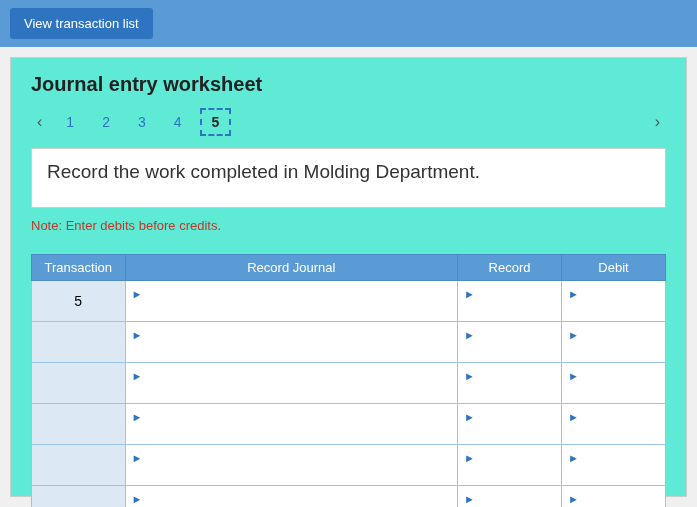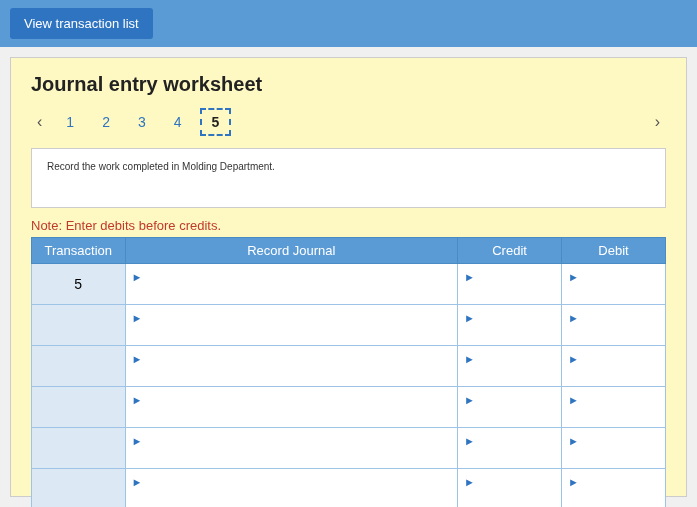--- a/index.html
+++ b/index.html
@@ -25,21 +25,21 @@
       background: #2e74c0;
       color: white;
       border: none;
       padding: 8px 14px;
       font-size: 13px;
       cursor: pointer;
       border-radius: 3px;
     }
 
     .main-container {
-      background: #fef9c3;
+      background: #5eead4;
       margin: 10px;
       padding: 15px 20px;
       border: 1px solid #ccc;
       height: calc(507px - 47px - 20px);
     }
 
     .worksheet-title {
       font-size: 20px;
       font-weight: bold;
       margin-bottom: 12px;
@@ -75,27 +75,27 @@
       font-weight: bold;
     }
 
     .instruction-box {
       border: 1px solid #ccc;
       padding: 12px 15px;
       margin-bottom: 10px;
       min-height: 60px;
       background: white;
       color: #333;
-      font-size: 10px;
+      font-size: 19px;
     }
 
     .note-text {
       color: #c0392b;
       font-size: 13px;
-      margin-bottom: 4px;
+      margin-bottom: 21px;
     }
 
     .journal-table {
       width: 100%;
       border-collapse: collapse;
       margin-bottom: 14px;
     }
 
     .journal-table th {
       background: #5b9bd5;
@@ -179,21 +179,21 @@
     <span>Record the work completed in Molding Department.</span>
   </div>
 
   <div class="note-text">Note: Enter debits before credits.</div>
 
   <table class="journal-table">
     <thead>
       <tr>
         <th class="th-transaction">Transaction</th>
         <th>Record Journal</th>
-        <th class="th-debit">Credit</th>
+        <th class="th-debit">Record</th>
         <th class="th-credit">Debit</th>
       </tr>
     </thead>
     <tbody>
       <tr>
         <td class="transaction-col">5</td>
         <td class="general-journal-col">
           <span class="indent-arrow">►</span>
           <input type="text" style="">
         </td>

